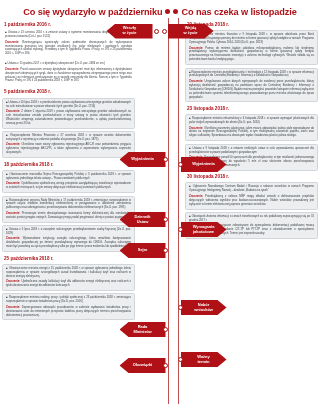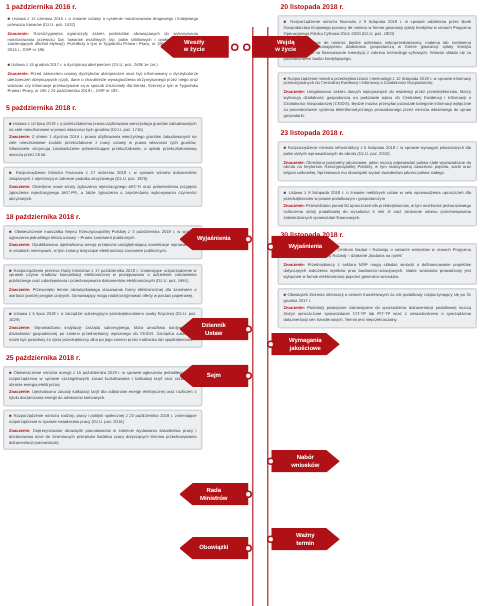--- a/index.html
+++ b/index.html
@@ -207,20 +207,26 @@
   }
   .flag-l { clip-path: polygon(0% 50%, 9px 0%, 100% 0%, 100% 100%, 9px 100%); }
   .flag-r { clip-path: polygon(0% 0%, calc(100% - 9px) 0%, 100% 50%, calc(100% - 9px) 100%, 0% 100%); }
   .flag-gap { display: flex; align-items: center; gap: 3px; padding: 0 1px; }
 </style>
 </head>
 <body>
 
 <div id="infographic">
 
+  <div class="header">
+    <span class="header-title">Co się wydarzyło w październiku</span>
+    <span class="header-dot"></span>
+    <span class="header-dot"></span>
+    <span class="header-title">Co nas czeka w listopadzie</span>
+  </div>
 
   <div class="spine spine-left"></div>
   <div class="spine spine-right"></div>
 
   <div class="flag-row">
     <div class="flag flag-l">
       <span class="flag-label">Weszły
 w życie</span>
     </div>
     <div class="flag-gap">

